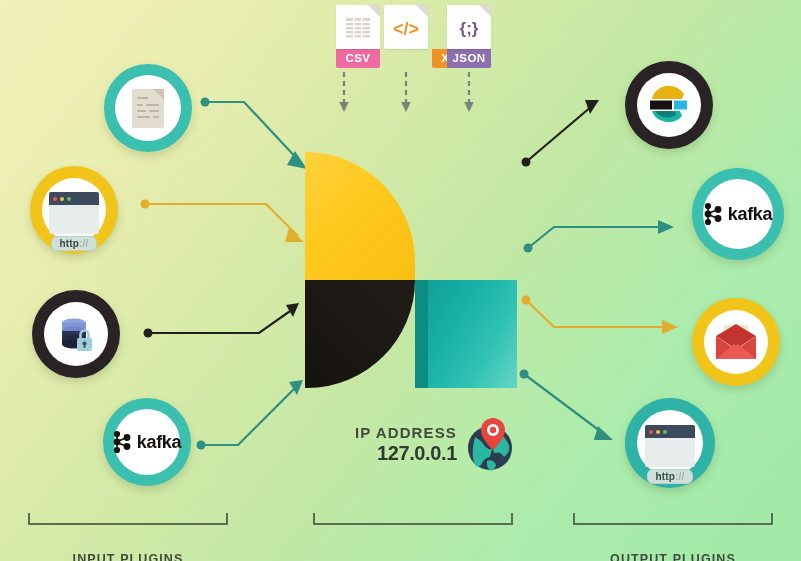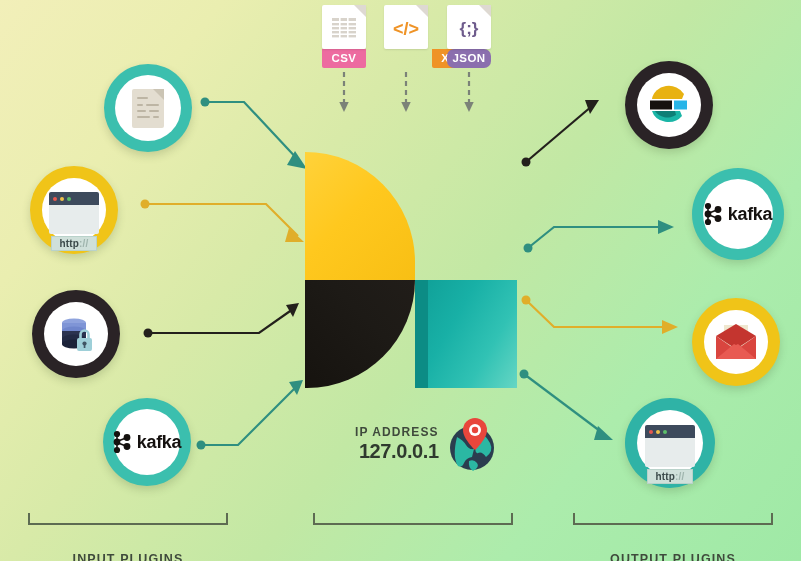--- a/index.html
+++ b/index.html
@@ -79,21 +79,21 @@
     display:flex;align-items:center;gap:3px;padding-left:4px;box-sizing:border-box;
   }
   .dotr,.doty,.dotg{width:4px;height:4px;border-radius:50%;}
   .dotr{background:#e7584f;}.doty{background:#efc14a;}.dotg{background:#5cbf6a;}
   .brow-body{
     position:absolute;left:0;top:13px;width:100%;height:29px;
     background:#e7ecec;border-radius:0 0 2px 2px;
     display:flex;align-items:center;justify-content:center;
   }
   .brow-url{
-    background:#cfe0da;border:1px solid #b9d2ca;border-radius:0;
+    background:#cfe0da;border:1px solid #b9d2ca;border-radius:6px;
     font-size:10px;font-weight:bold;color:#3b4a4a;
     padding:1px 7px;letter-spacing:.2px;margin-top:48px;
   }
   .brow-url i{color:#9fb4ad;font-style:normal;}
 
   
   .kafka{display:flex;align-items:center;gap:5px;}
   .kafka-word{font-size:18px;font-weight:bold;color:#15110f;letter-spacing:-.3px;}
 
   
@@ -112,31 +112,31 @@
   .bracket .tickL{left:0;}
   .bracket .tickR{right:0;}
   .sec-label{
     margin-top:27px;text-align:center;color:#3f4a3c;
     font-size:12.5px;font-weight:bold;letter-spacing:1.1px;
   }
 
   
   #ipblock{position:absolute;left:355px;top:415px;display:flex;align-items:center;gap:6px;}
   .ip-text{text-align:right;}
-  .ip-caption{font-size:12px;font-weight:bold;color:#3f4a3c;letter-spacing:1.1px;}
+  .ip-caption{font-size:15px;font-weight:bold;color:#3f4a3c;letter-spacing:1.1px;}
   .ip-value{font-size:20px;font-weight:bold;color:#2f3a2e;letter-spacing:-.4px;margin-top:1px;}
 
   svg{display:block;overflow:visible;}
 </style>
 </head>
 <body>
 
 <div id="stage">
 
-  <div class="filetype" style="left:322px;top:5px;">
+  <div class="filetype" style="left:336px;top:5px;">
     <div class="ft-page">
       <div class="ft-fold"></div>
       <div class="ft-glyph">
         <svg class="lines-glyph" viewBox="0 0 24 22">
           <rect x="0" y="0" width="24" height="3" fill="#d8d3cb"></rect>
           <rect x="0" y="5" width="24" height="2.4" fill="#d8d3cb"></rect>
           <rect x="0" y="9" width="24" height="2.4" fill="#d8d3cb"></rect>
           <rect x="0" y="13" width="24" height="2.4" fill="#d8d3cb"></rect>
           <rect x="0" y="17" width="24" height="2.4" fill="#d8d3cb"></rect>
           <rect x="7" y="0" width="1.6" height="22" fill="#ffffff"></rect>
@@ -153,21 +153,21 @@
       <div class="ft-glyph" style="color:#ef9326;font-size:18px;">&lt;/&gt;</div>
     </div>
     <div class="ft-label" style="background:#ef9326;margin-left:48px;">XML</div>
   </div>
 
   <div class="filetype" style="left:447px;top:5px;">
     <div class="ft-page">
       <div class="ft-fold"></div>
       <div class="ft-glyph" style="color:#6e5b8c;font-size:17px;">{;}</div>
     </div>
-    <div class="ft-label" style="background:#8b6fae;border-radius:7px;">JSON</div>
+    <div class="ft-label" style="background:#8b6fae;">JSON</div>
   </div>
 
   <svg class="dashArrow" style="left:338px;top:72px;" viewBox="0 0 12 42">
     <line x1="6" y1="0" x2="6" y2="30" stroke="#7b8278" stroke-width="2.2" stroke-dasharray="5 4"></line>
     <path d="M1.3 30 L10.7 30 L6 40 Z" fill="#7b8278"></path>
   </svg>
   <svg class="dashArrow" style="left:400px;top:72px;" viewBox="0 0 12 42">
     <line x1="6" y1="0" x2="6" y2="30" stroke="#7b8278" stroke-width="2.2" stroke-dasharray="5 4"></line>
     <path d="M1.3 30 L10.7 30 L6 40 Z" fill="#7b8278"></path>
   </svg>

